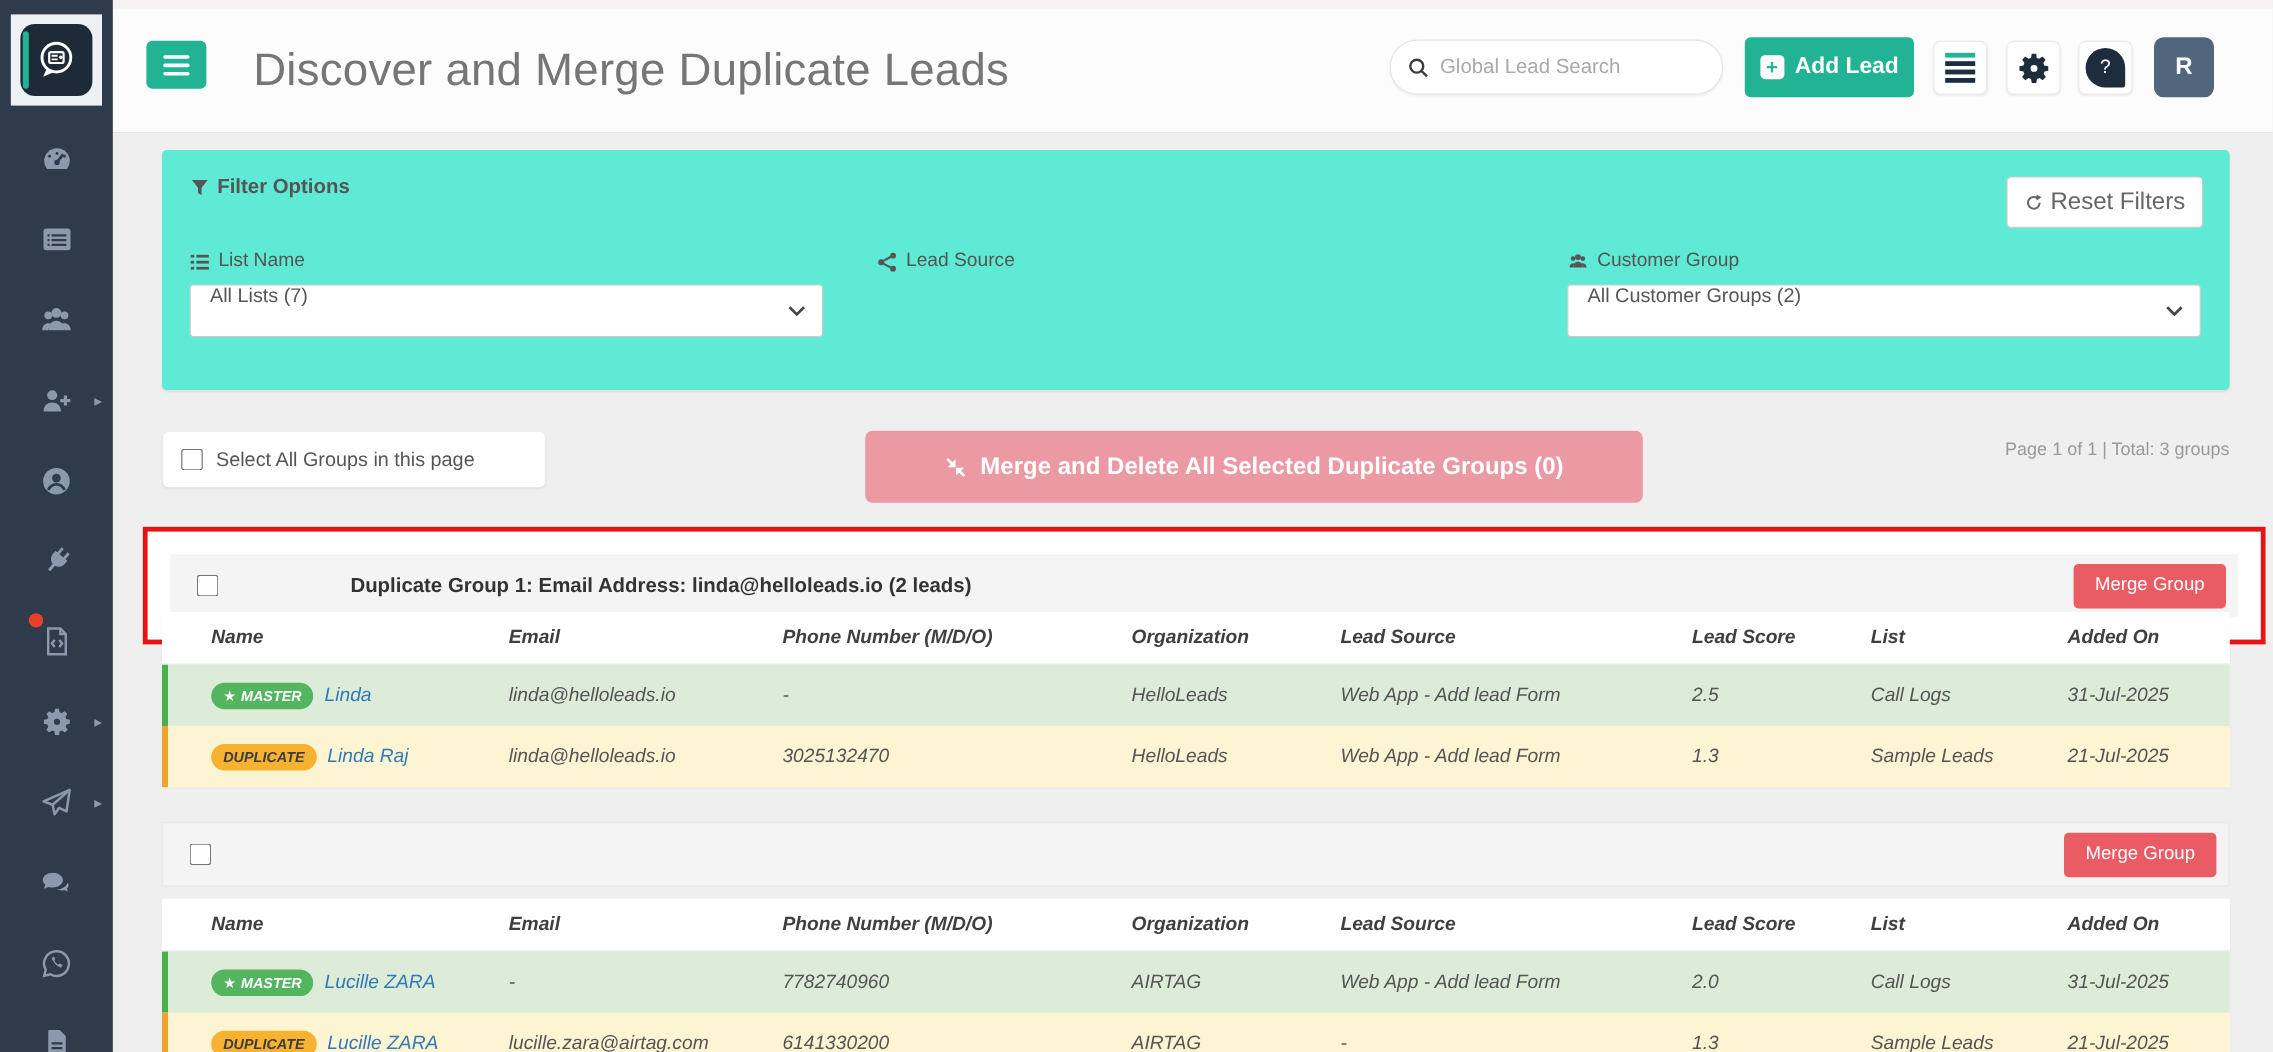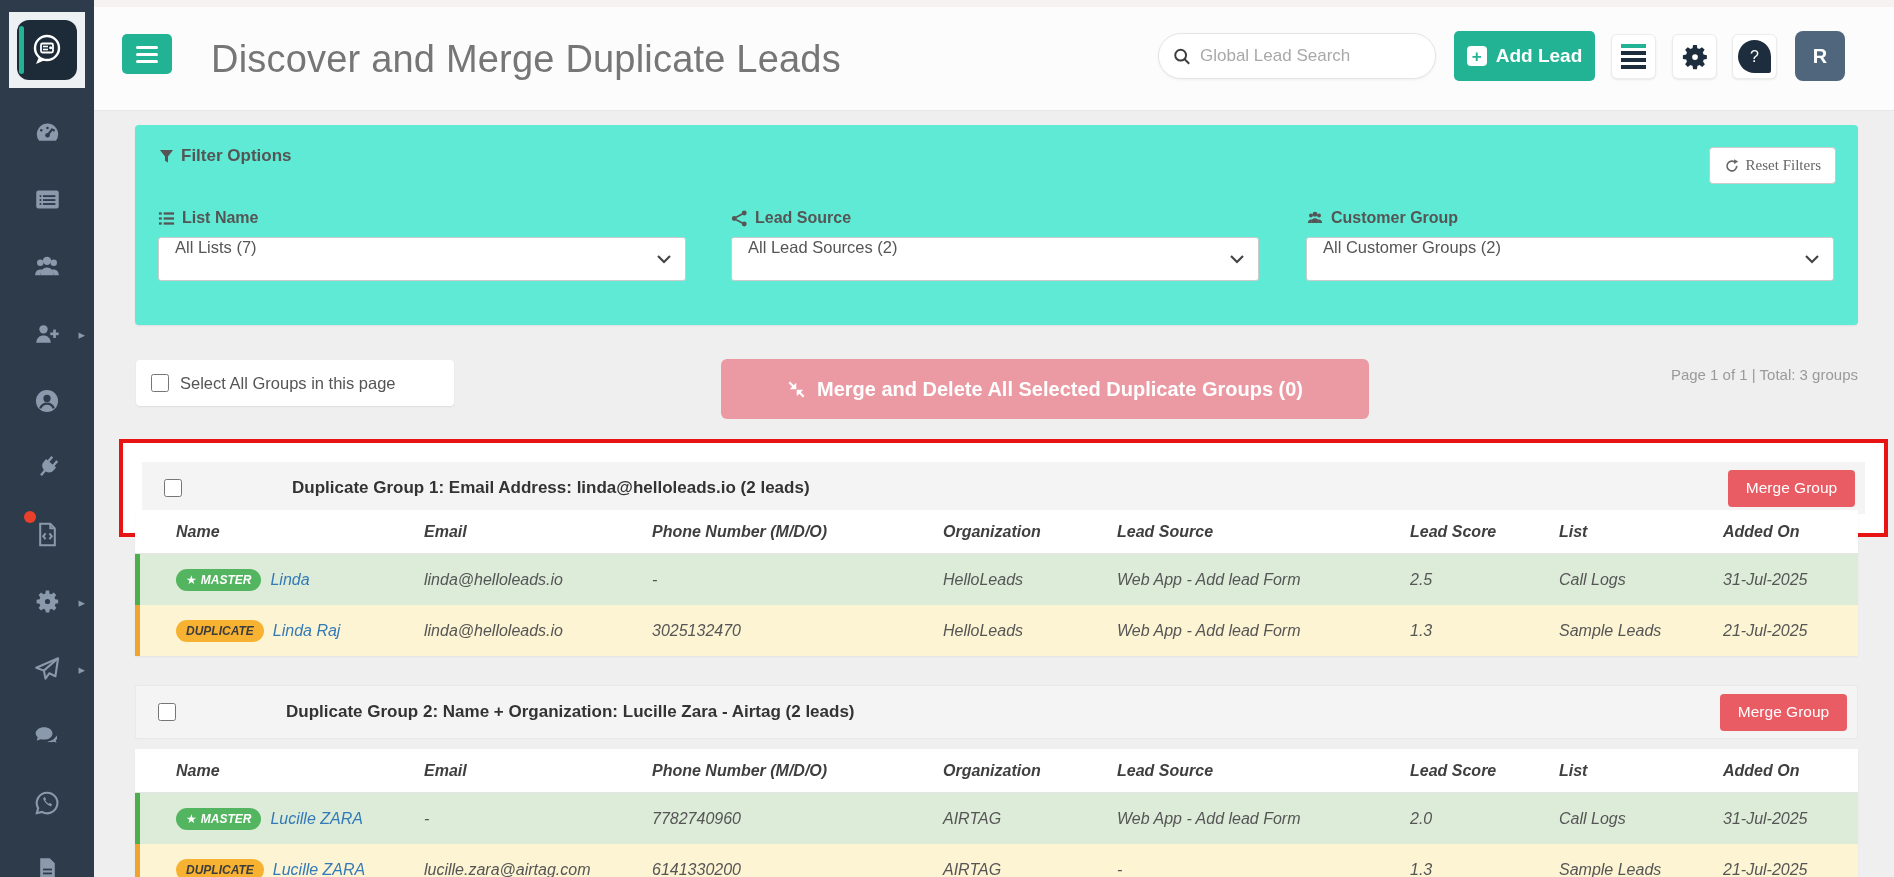--- a/index.html
+++ b/index.html
@@ -35,23 +35,23 @@
   .tile.t-list { left:1517px; flex-direction:column; gap:3px; }
   .tile.t-list i { width:25px; height:4px; background:#1e2d3d; }
   .tile.t-list i:first-child { background:#22b394; }
   .tile.t-gear { left:1578px; }
   .tile.t-help { left:1638px; }
   .help-bubble { width:33px; height:33px; background:#1e2d3d; border-radius:50% 50% 2px 50%; color:#fff; font-size:16px; display:flex; align-items:center; justify-content:center; }
   .avatar { position:absolute; left:1701px; top:24px; width:50px; height:50px; background:#50667d; border-radius:8px; color:#fff; font-size:20px; font-weight:bold; display:flex; align-items:center; justify-content:center; cursor:pointer; }
   
   .filter-card { position:absolute; left:135px; top:125px; width:1723px; height:200px; background:#5eead4; border-radius:4px; box-shadow:0 1px 2px rgba(0,0,0,.07);padding-left:28px; }
   .filter-title { position:absolute; left:24px; top:21px; font-size:17px; font-weight:bold; color:#555; display:flex; align-items:center; gap:7px; }
-  .reset-btn { position:absolute; right:22px; top:22px; background:#fff; border:1px solid #ccc; border-radius:4px; padding:9px 14px; font-size:15px; color:#666; font-family:Liberation Serif, serif; display:flex; align-items:center; gap:7px; cursor:pointer; }
+  .reset-btn { position:absolute; right:22px; top:22px; background:#fff; border:1px solid #ccc; border-radius:4px; padding:9px 14px; font-size:20px; color:#666; font-family:Liberation Sans, sans-serif; display:flex; align-items:center; gap:7px; cursor:pointer; }
   .f-field { position:absolute; top:84px; width:528px; }
-  .f-field .f-label { font-size:16px; font-weight:bold; color:#555; display:flex; align-items:center; gap:7px; margin-bottom:10px; }
+  .f-field .f-label { font-size:16px; font-weight:normal; color:#555; display:flex; align-items:center; gap:7px; margin-bottom:10px; }
   .f-sel { width:528px; height:44px; border:1px solid #ccc; border-radius:3px; background:#fff; display:flex; padding:0 38px 0 16px; font-size:16.5px; color:#555; position:relative; cursor:pointer; }
   .f-sel svg { position:absolute; right:13px; top:50%; transform:translateY(-50%); }
   .f1 { left:23px; } .f2 { left:596px; } .f3 { left:1171px; }
   
   .selall-card { position:absolute; left:136px; top:360px; width:318px; height:46px; background:#fff; border-radius:4px; box-shadow:0 1px 2px rgba(0,0,0,.07); display:flex; align-items:center; gap:11px; padding:0 15px; font-size:16.5px; color:#555; }
   .merge-all { position:absolute; left:721px; top:359px; width:648px; height:60px; background:#eb9aa3; border:none; border-radius:6px; color:#fff; font-size:20px; font-weight:bold; font-family:inherit; display:flex; align-items:center; justify-content:center; gap:11px; cursor:pointer; }
   .page-info { position:absolute; right:36px; top:366px; font-size:15px; color:#9a9a9a; }
   
   .cb { width:18px; height:18px; accent-color:#555; cursor:pointer; }
   .g-head-bar { display:flex; align-items:center; background:#f4f4f5; }
@@ -268,26 +268,20 @@
     <div class="f-label">
       <svg width="17" height="17" viewBox="0 0 18 18" fill="#555">
         <circle cx="14" cy="3.2" r="2.6"></circle>
           <circle cx="3.5" cy="9" r="2.6"></circle>
           <circle cx="14" cy="14.8" r="2.6"></circle>
         <line x1="5.5" y1="7.8" x2="12" y2="4.2" stroke="#555" stroke-width="1.8"></line>
         <line x1="5.5" y1="10.2" x2="12" y2="13.8" stroke="#555" stroke-width="1.8"></line>
       </svg>
       <span>Lead Source</span>
     </div>
-    <div class="f-sel">
-      <span>All Lead Sources (2)</span>
-      <svg width="16" height="10" viewBox="0 0 16 10">
-          <polyline points="2,2 8,8 14,2" fill="none" stroke="#444" stroke-width="2.2"></polyline>
-        </svg>
-    </div>
   </div>
   <div class="f-field f3">
     <div class="f-label">
       <svg width="18" height="18" viewBox="0 0 24 24" fill="#555">
         <circle cx="6.6" cy="8.6" r="2.6"></circle>
           <circle cx="17.4" cy="8.6" r="2.6"></circle>
           <circle cx="12" cy="7" r="3.3"></circle>
         <path d="M2.5 18.6c0-3 1.9-4.7 4.3-4.7 1 0 1.6.2 2.2.6-1.5 1-2.3 2.4-2.3 4.1z"></path>
         <path d="M21.5 18.6c0-3-1.9-4.7-4.3-4.7-1 0-1.6.2-2.2.6 1.5 1 2.3 2.4 2.3 4.1z"></path>
         <path d="M12 12.3c3.1 0 5.2 2.3 5.2 6.3H6.8c0-4 2.1-6.3 5.2-6.3z"></path>
@@ -366,21 +360,20 @@
     <div class="cell">Web App - Add lead Form</div>
     <div class="cell">1.3</div>
     <div class="cell">Sample Leads</div>
     <div class="cell">21-Jul-2025</div>
   </div>
     </div>
 </div>
 
 <div class="g2-head g-head-bar">
   <input type="checkbox" class="cb" style="">
-  <div class="group-title">Duplicate Group 2: Name + Organization: Lucille Zara - Airtag (2 leads)</div>
   <button class="merge-group-btn">Merge Group</button>
 </div>
 <div class="ltable t2">
   <div class="thead">
       <div class="th">Name</div>
       <div class="th">Email</div>
       <div class="th">Phone Number (M/D/O)</div>
       <div class="th">Organization</div>
       <div class="th">Lead Source</div>
       <div class="th">Lead Score</div>

